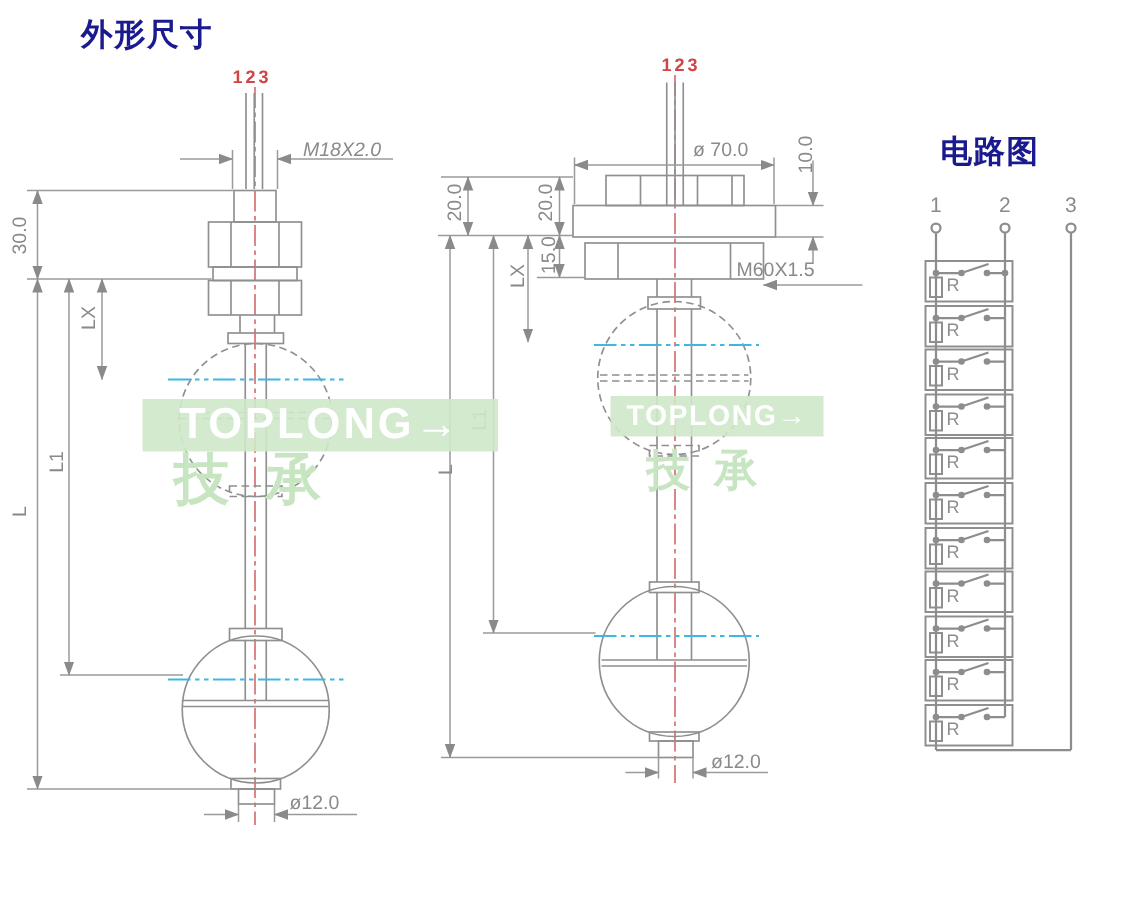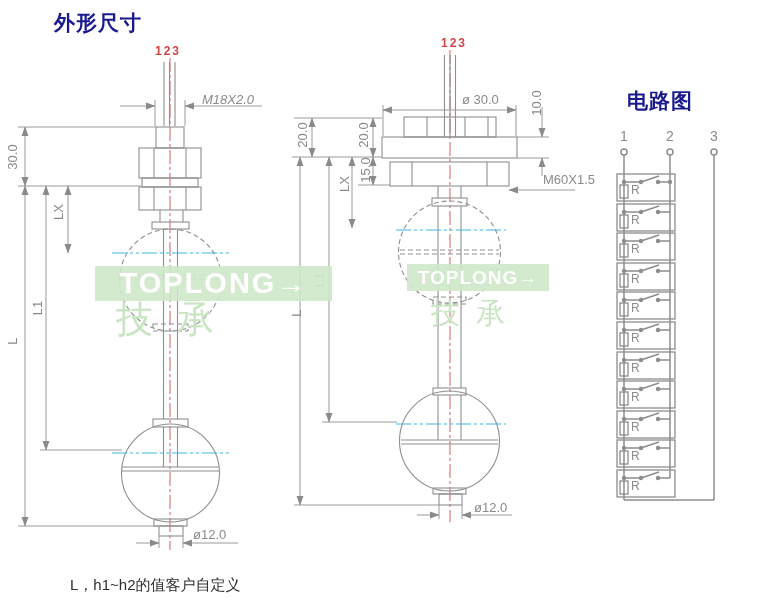--- a/index.html
+++ b/index.html
@@ -15,21 +15,21 @@
   .cbx{stroke:#8d8d8d;fill:none;stroke-width:1.3;}
   .lab{position:absolute;font-size:13px;color:#8a8a8a;white-space:nowrap;}
   .vlab{width:50px;height:16px;line-height:16px;text-align:center;transform:rotate(-90deg);}
   .wirelab{position:absolute;font-size:12px;font-weight:bold;color:#d04545;letter-spacing:2px;white-space:nowrap;}
   .sect{position:absolute;font-size:21px;font-weight:bold;color:#1a1a8e;letter-spacing:1px;white-space:nowrap;}
   .caption{position:absolute;font-size:15px;color:#2e2e2e;white-space:nowrap;}
   .termlab{position:absolute;font-size:14px;color:#8a8a8a;}
   .rlab{position:absolute;font-size:12px;color:#8d8d8d;}
   .wmband{position:absolute;background:rgba(207,232,201,.9);color:#ffffff;font-weight:bold;
           display:flex;align-items:center;justify-content:center;white-space:nowrap;}
-  .wmcjk{position:absolute;color:#c6e5c0;font-weight:normal;white-space:nowrap;}
+  .wmcjk{position:absolute;color:#c6e5c0;font-weight:bold;white-space:nowrap;}
 </style>
 </head>
 <body>
 
 <div id="page">
 
   <svg width="762" height="612">
     <defs>
       <marker id="ar" orient="auto-start-reverse" markerWidth="10" markerHeight="8" refX="9" refY="4" viewBox="0 0 10 8">
         <path d="M0,0.5 L9.5,4 L0,7.5 Z" fill="#8a8a8a"></path>
@@ -213,47 +213,46 @@
 
   <div class="wirelab" style="left:155px;top:44px;">123</div>
   <div class="lab" style="left:202px;top:92px;font-style:italic;">M18X2.0</div>
   <div class="lab vlab" style="left:-12px;top:149px;">30.0</div>
   <div class="lab vlab" style="left:-12px;top:333px;">L</div>
   <div class="lab vlab" style="left:13px;top:300px;">L1</div>
   <div class="lab vlab" style="left:34px;top:204px;">LX</div>
   <div class="lab" style="left:193px;top:527px;">ø12.0</div>
 
   <div class="wirelab" style="left:441px;top:36px;">123</div>
-  <div class="lab" style="left:462px;top:92px;">ø 30.0</div>
+  <div class="lab" style="left:462px;top:92px;">ø 70.0</div>
   <div class="lab vlab" style="left:512px;top:95px;">10.0</div>
   <div class="lab vlab" style="left:278px;top:127px;">20.0</div>
   <div class="lab vlab" style="left:339px;top:127px;">20.0</div>
   <div class="lab vlab" style="left:341px;top:162px;">15.0</div>
   <div class="lab vlab" style="left:320px;top:176px;">LX</div>
   <div class="lab vlab" style="left:295px;top:272px;">L1</div>
   <div class="lab vlab" style="left:272px;top:305px;">L</div>
-  <div class="lab" style="left:543px;top:172px;">M60X1.5</div>
+  <div class="lab" style="left:491px;top:172px;">M60X1.5</div>
   <div class="lab" style="left:474px;top:500px;">ø12.0</div>
 
   <div class="termlab" style="left:620px;top:128px;">1</div>
   <div class="termlab" style="left:666px;top:128px;">2</div>
   <div class="termlab" style="left:710px;top:128px;">3</div>
 
   <div class="wmband" style="left:95px;top:266px;width:237px;height:35px;font-size:29px;letter-spacing:2px;">
     <span>TOPLONG</span>
       <span>→</span>
   </div>
   <div class="wmcjk" style="left:116px;top:295px;font-size:37px;letter-spacing:24px;">技承</div>
   <div class="wmband" style="left:407px;top:264px;width:142px;height:27px;font-size:19px;letter-spacing:1px;">
     <span>TOPLONG</span>
       <span>→</span>
   </div>
   <div class="wmcjk" style="left:431px;top:294px;font-size:29px;letter-spacing:16px;">技承</div>
 
-  <div class="caption" style="left:70px;top:576px;">L，h1~h2的值客户自定义</div>
 
 <span class="rlab" style="left: 631px; top: 183px;">R</span>
     <span class="rlab" style="left: 631px; top: 213px;">R</span>
     <span class="rlab" style="left: 631px; top: 242px;">R</span>
     <span class="rlab" style="left: 631px; top: 272px;">R</span>
     <span class="rlab" style="left: 631px; top: 301px;">R</span>
     <span class="rlab" style="left: 631px; top: 331px;">R</span>
     <span class="rlab" style="left: 631px; top: 361px;">R</span>
     <span class="rlab" style="left: 631px; top: 390px;">R</span>
     <span class="rlab" style="left: 631px; top: 420px;">R</span>

